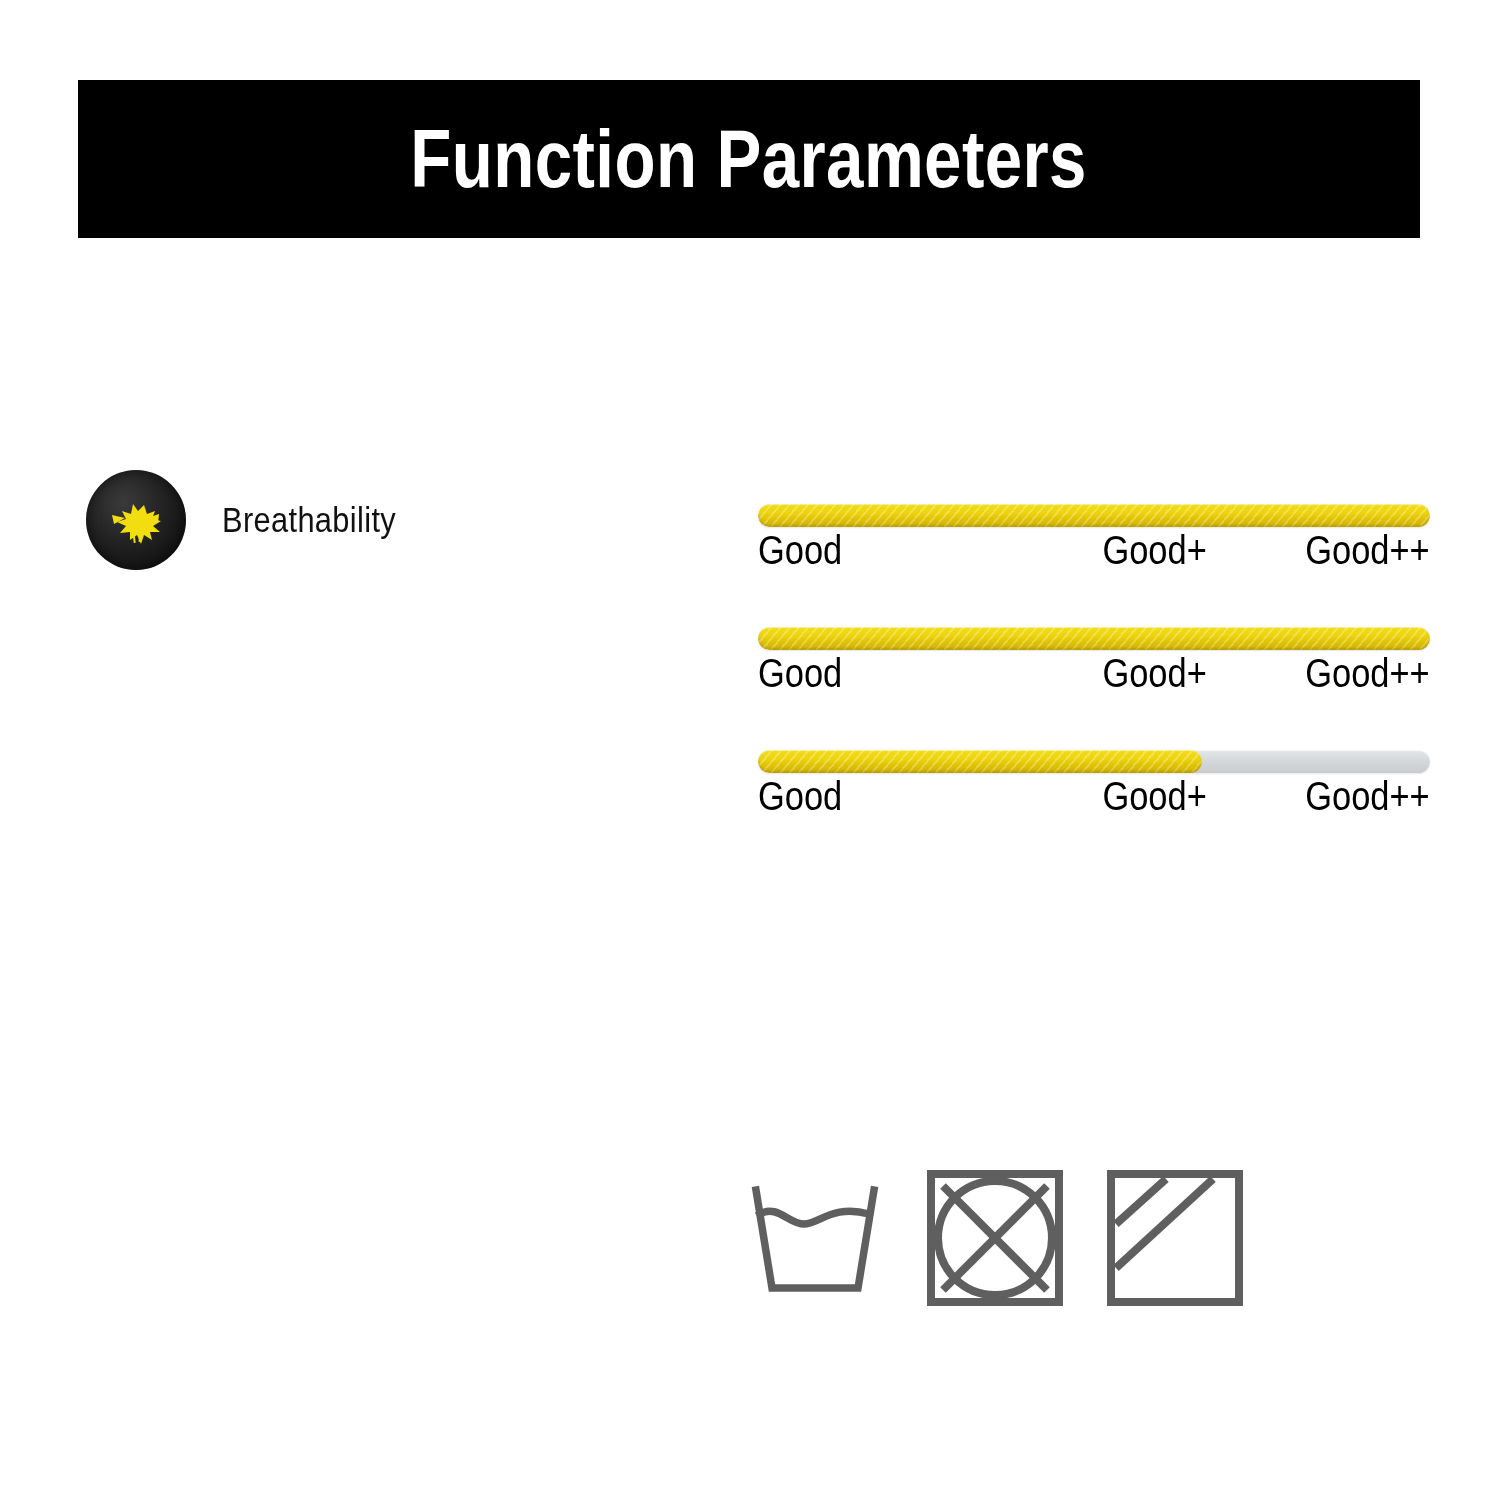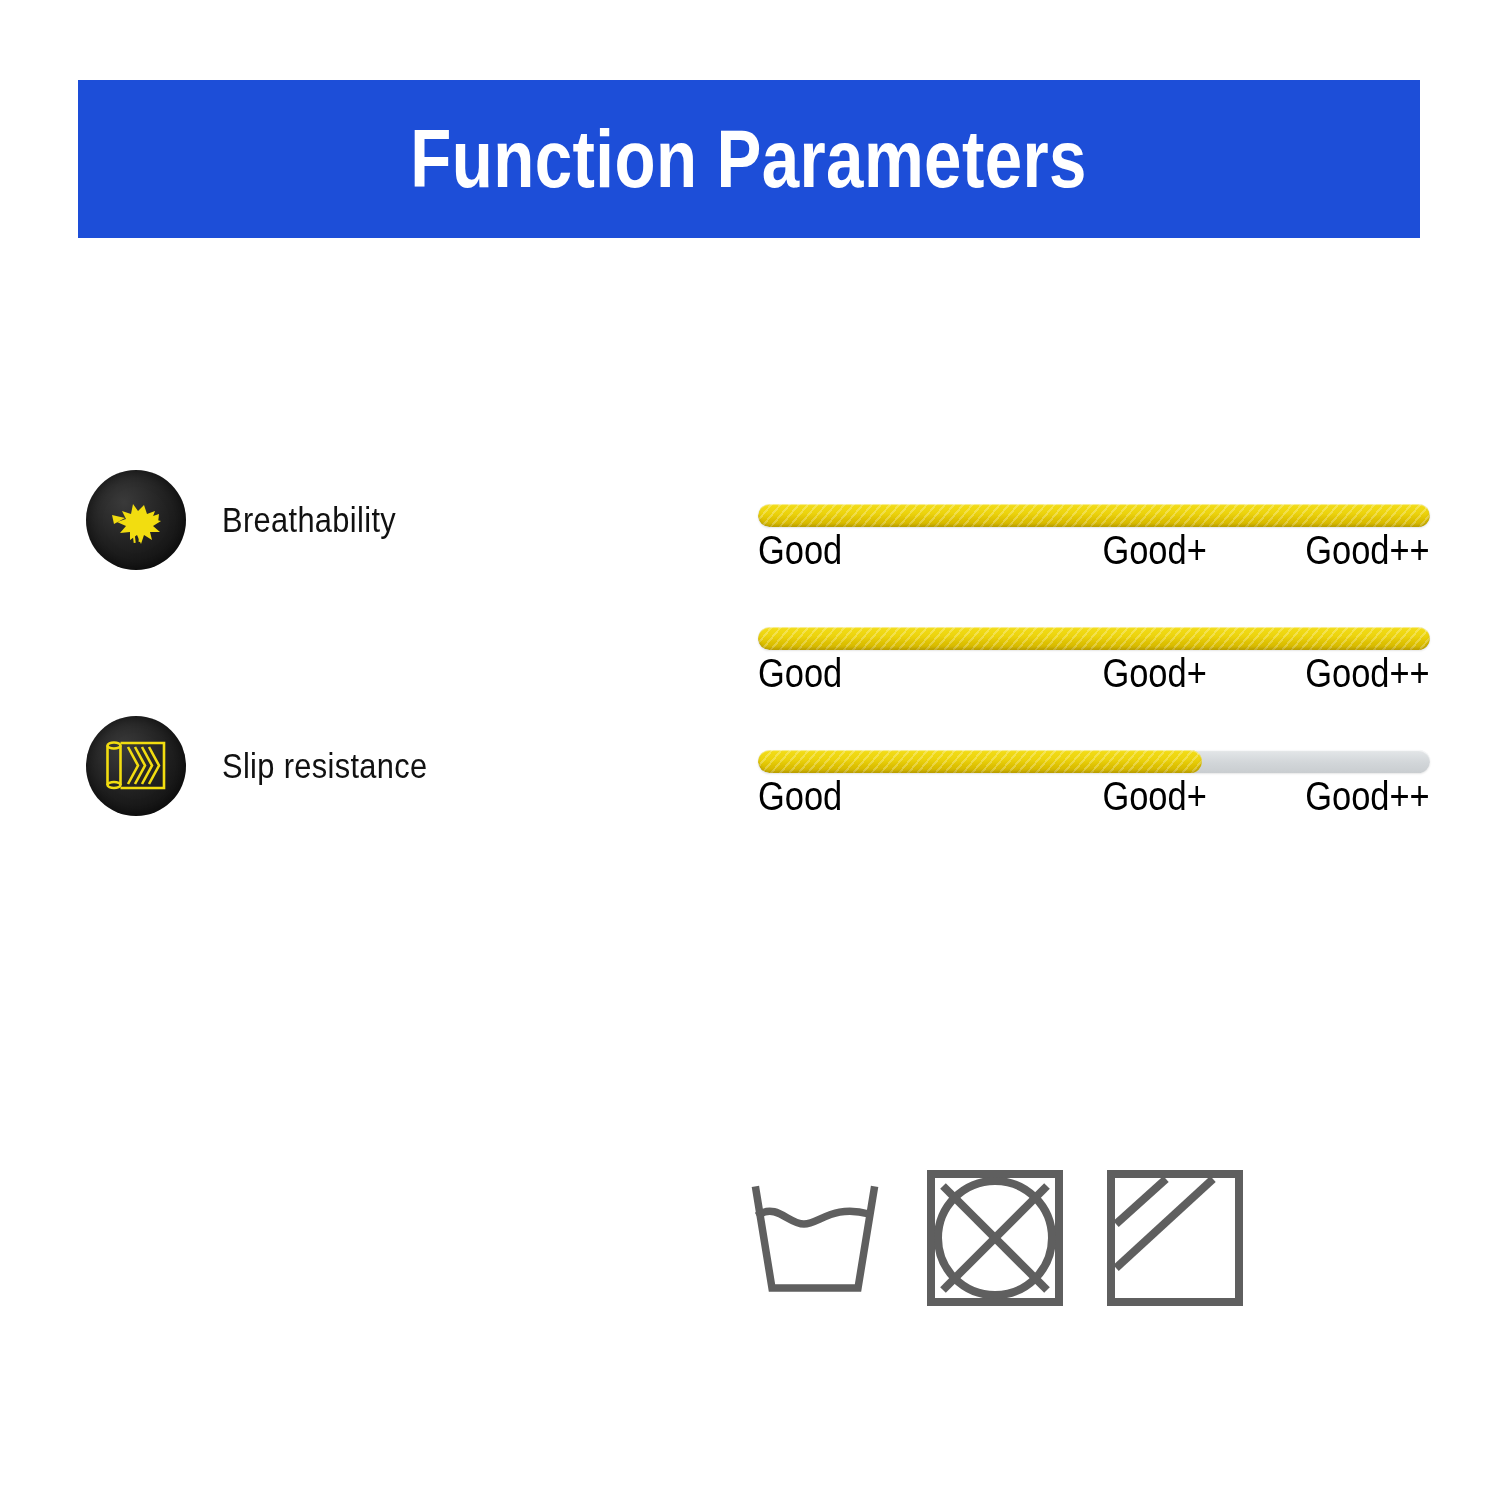--- a/index.html
+++ b/index.html
@@ -15,21 +15,21 @@
     overflow: hidden;
   }
 
   
   #header-bar {
     position: absolute;
     left: 78px;
     top: 80px;
     width: 1342px;
     height: 158px;
-    background: #1d4ed8;
+    background: #000000;
     display: flex;
     align-items: center;
     justify-content: center;
   }
   #header-title {
     color: #ffffff;
     font-family: "Liberation Sans Narrow", "Liberation Sans", sans-serif;
     font-weight: bold;
     font-size: 82px;
     letter-spacing: 0.5px;
@@ -186,41 +186,20 @@
       </div>
       <div class="meter-scale">
         <span class="scale-label pos-left">Good</span>
         <span class="scale-label pos-mid">Good+</span>
         <span class="scale-label pos-right">Good++</span>
       </div>
     </div>
   </div>
 
   <div class="param-row">
-    <div class="param-left">
-      <span class="icon-badge">
-        <svg width="70" height="62" viewBox="0 0 70 62" aria-hidden="true">
-          <g stroke="#f2dd10" fill="none" stroke-width="2.6">
-
-            <ellipse cx="13" cy="10.5" rx="6.5" ry="3"></ellipse>
-            <ellipse cx="13" cy="50" rx="6.5" ry="3"></ellipse>
-            <line x1="6.5" y1="10.5" x2="6.5" y2="50"></line>
-            <line x1="19.5" y1="10.5" x2="19.5" y2="50"></line>
-
-            <path d="M19.5 8 L63 8 L63 53 L19.5 53"></path>
-
-            <path d="M27 12 L37 30.5 L27 49"></path>
-            <path d="M34 12 L44 30.5 L34 49"></path>
-            <path d="M41 12 L51 30.5 L41 49"></path>
-            <path d="M48 12 L58 30.5 L48 49"></path>
-          </g>
-        </svg>
-      </span>
-      <span class="param-label">Slip resistance</span>
-    </div>
 
     <div class="meter-wrap">
       <div class="meter-track">
         <div class="meter-fill" style="width:66%"></div>
       </div>
       <div class="meter-scale">
         <span class="scale-label pos-left">Good</span>
         <span class="scale-label pos-mid">Good+</span>
         <span class="scale-label pos-right">Good++</span>
       </div>

